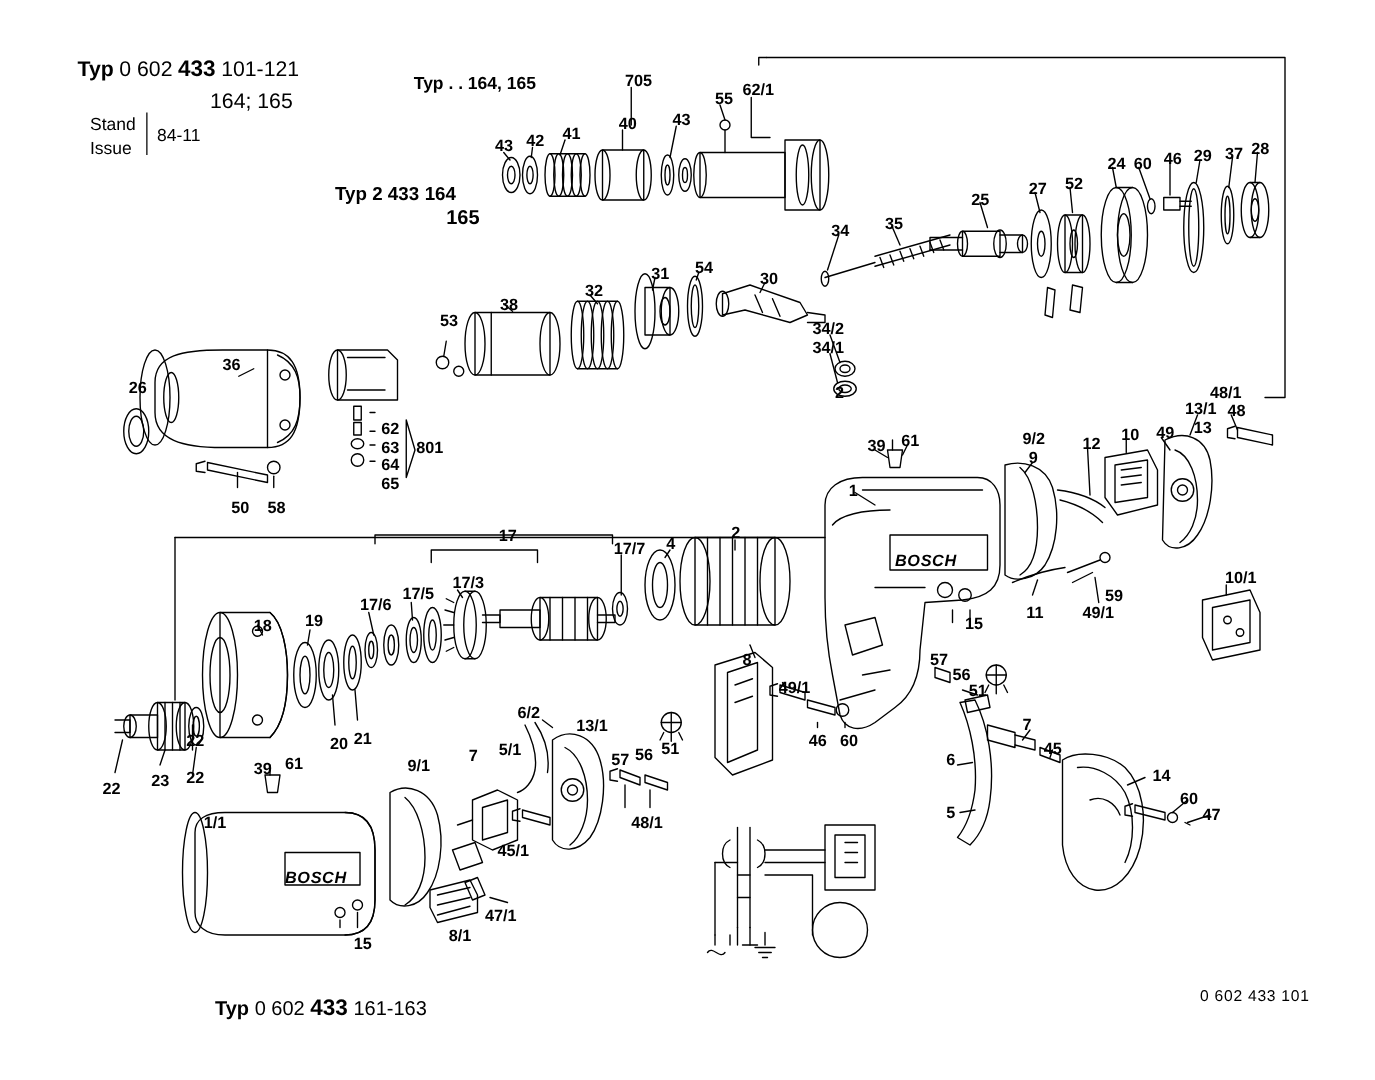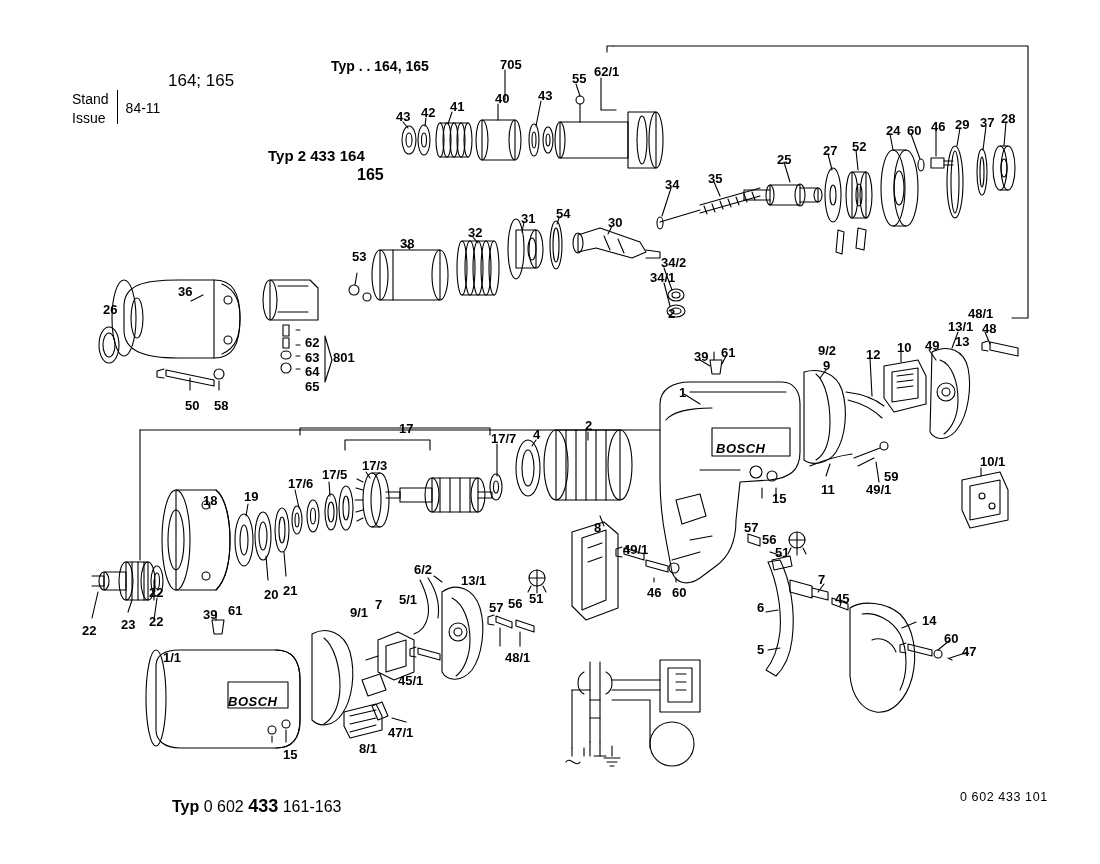--- a/index.html
+++ b/index.html
@@ -82,20 +82,26 @@
     font-style: italic;
     font-size: 13px;
     letter-spacing: 0.5px;
   }
 </style>
 </head>
 <body>
 
 <div id="sheet">
 
+  <div class="hdr" style="left:62px; top:44px;">
+    <span class="big">Typ</span>
+    <span class="big" style="font-weight:normal">0 602</span>
+    <span class="bigger">433</span>
+    <span class="big" style="font-weight:normal">101-121</span>
+  </div>
   <div class="hdr" style="left:168px; top:70px;">
     <span class="big" style="font-weight:normal">164; 165</span>
   </div>
 
   <div class="stand" style="left:72px; top:90px;">
     <div style="display:inline-block; vertical-align:top;">
       <div>Stand</div>
       <div>Issue</div>
     </div><span class="bar"></span><span style="display:inline-block; font-weight:normal; vertical-align:top; padding-top:9px;">84-11</span>
   </div>
@@ -583,21 +589,21 @@
       <div class="lbl" style="left: 823px; top: 144px;">27</div>
       <div class="lbl" style="left: 852px; top: 140px;">52</div>
       <div class="lbl" style="left: 665px; top: 178px;">34</div>
       <div class="lbl" style="left: 708px; top: 172px;">35</div>
       <div class="lbl" style="left: 608px; top: 216px;">30</div>
       <div class="lbl" style="left: 556px; top: 207px;">54</div>
       <div class="lbl" style="left: 521px; top: 212px;">31</div>
       <div class="lbl" style="left: 468px; top: 226px;">32</div>
       <div class="lbl" style="left: 400px; top: 237px;">38</div>
       <div class="lbl" style="left: 352px; top: 250px;">53</div>
-      <div class="lbl" style="left: 650px; top: 256px; margin-left: 11px;">34/2</div>
+      <div class="lbl" style="left: 650px; top: 256px;">34/2</div>
       <div class="lbl" style="left: 650px; top: 271px;">34/1</div>
       <div class="lbl" style="left: 668px; top: 307px;">2</div>
       <div class="lbl" style="left: 178px; top: 285px;">36</div>
       <div class="lbl" style="left: 103px; top: 303px;">26</div>
       <div class="lbl" style="left: 305px; top: 336px;">62</div>
       <div class="lbl" style="left: 305px; top: 351px;">63</div>
       <div class="lbl" style="left: 305px; top: 365px;">64</div>
       <div class="lbl" style="left: 305px; top: 380px;">65</div>
       <div class="lbl" style="left: 333px; top: 351px;">801</div>
       <div class="lbl" style="left: 185px; top: 399px;">50</div>
@@ -633,21 +639,21 @@
       <div class="lbl" style="left: 149px; top: 586px;">22</div>
       <div class="lbl" style="left: 121px; top: 618px;">23</div>
       <div class="lbl" style="left: 82px; top: 624px;">22</div>
       <div class="lbl" style="left: 149px; top: 615px;">22</div>
       <div class="lbl" style="left: 203px; top: 608px;">39</div>
       <div class="lbl" style="left: 228px; top: 604px;">61</div>
       <div class="lbl" style="left: 414px; top: 563px;">6/2</div>
       <div class="lbl" style="left: 461px; top: 574px;">13/1</div>
       <div class="lbl" style="left: 399px; top: 593px;">5/1</div>
       <div class="lbl" style="left: 375px; top: 598px;">7</div>
-      <div class="lbl" style="left: 326px; top: 606px; margin-left: 24px;">9/1</div>
+      <div class="lbl" style="left: 326px; top: 606px;">9/1</div>
       <div class="lbl" style="left: 489px; top: 601px;">57</div>
       <div class="lbl" style="left: 508px; top: 597px;">56</div>
       <div class="lbl" style="left: 529px; top: 592px;">51</div>
       <div class="lbl" style="left: 505px; top: 651px;">48/1</div>
       <div class="lbl" style="left: 398px; top: 674px;">45/1</div>
       <div class="lbl" style="left: 388px; top: 726px;">47/1</div>
       <div class="lbl" style="left: 359px; top: 742px;">8/1</div>
       <div class="lbl" style="left: 163px; top: 651px;">1/1</div>
       <div class="lbl" style="left: 283px; top: 748px;">15</div>
       <div class="lbl" style="left: 594px; top: 521px;">8</div>

